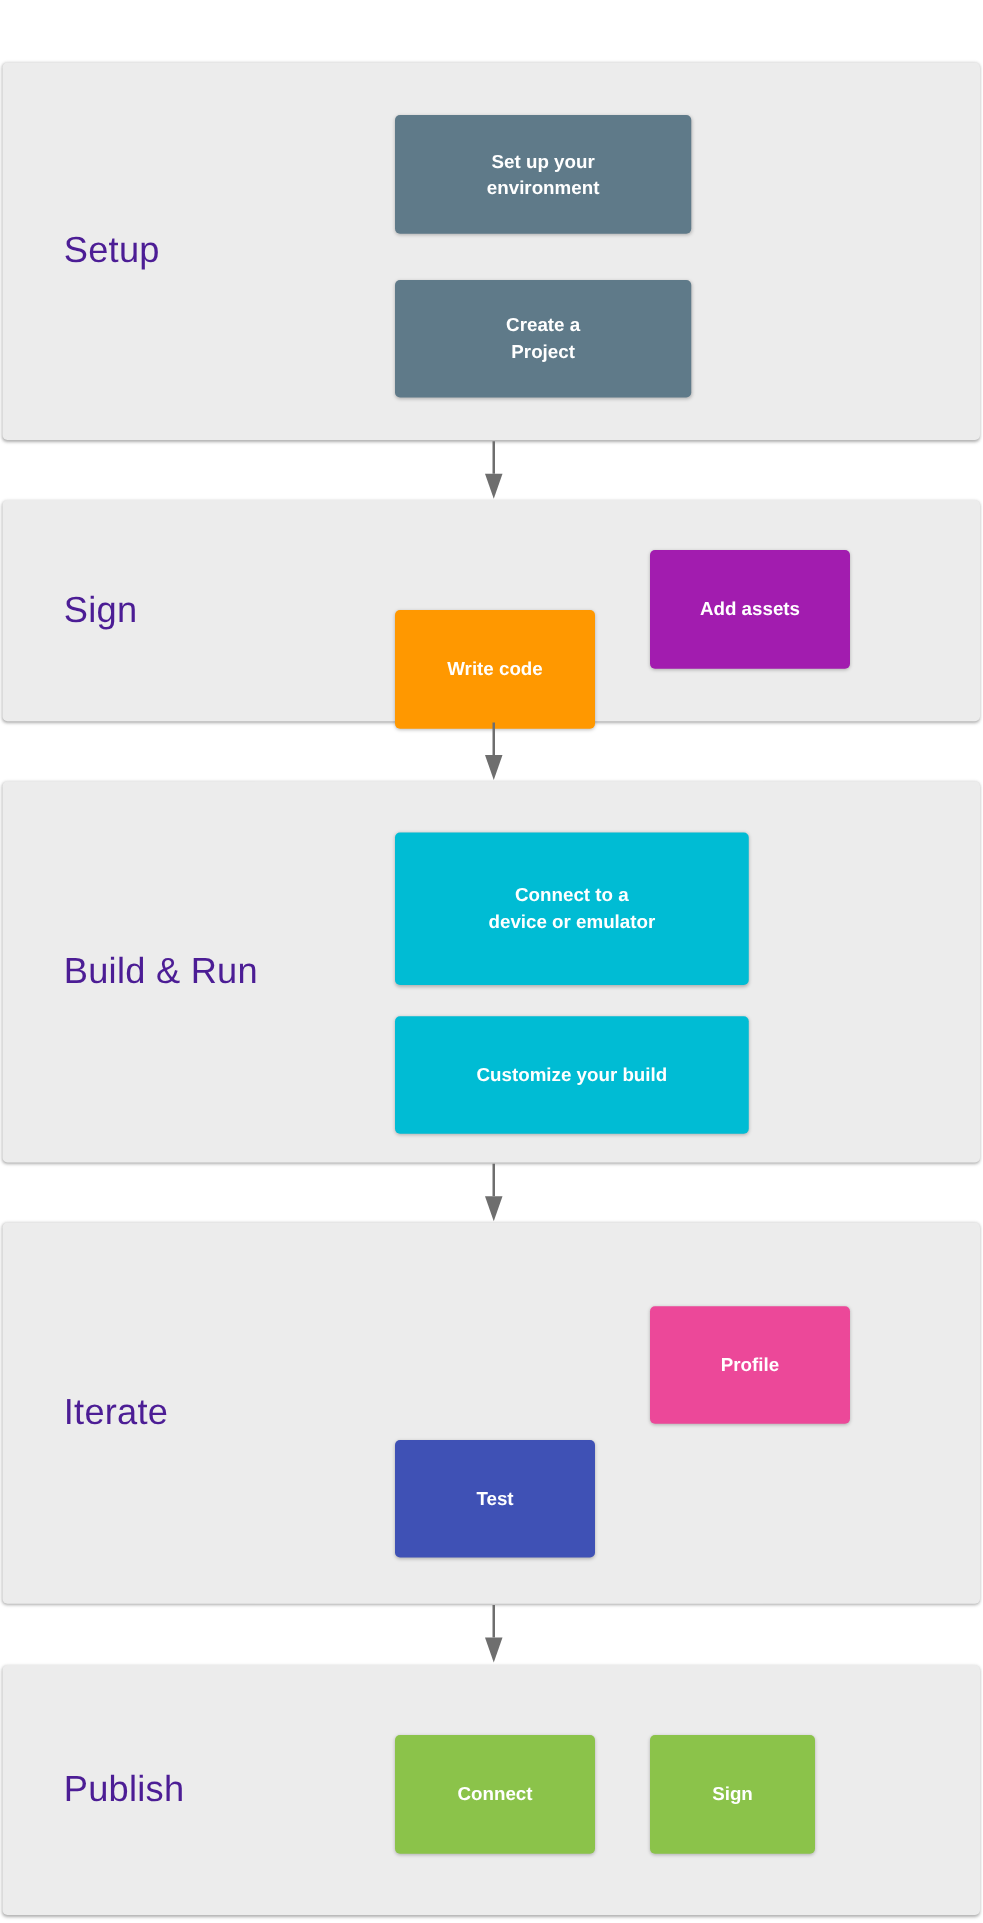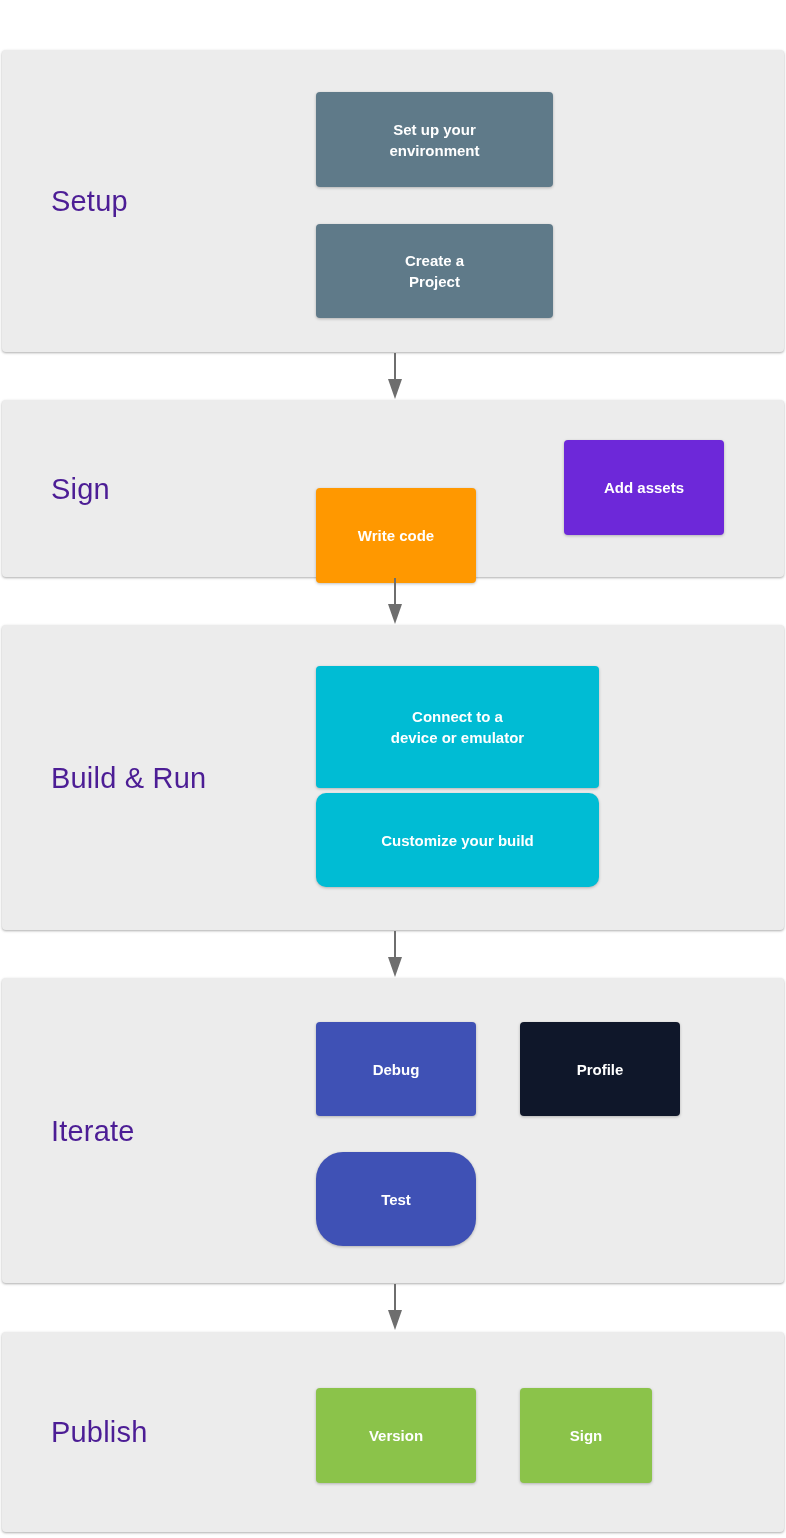--- a/index.html
+++ b/index.html
@@ -56,25 +56,25 @@
     padding:4px 8px;
   }
   
   .btn-env     {left:314px; top:42px;  width:237px; height:95px;}
   .btn-project {left:314px; top:174px; width:237px; height:94px;}
   
   .btn-code    {left:314px; top:40px;  width:160px; height:95px;margin-top:48px;}
   .btn-assets  {left:518px; top:40px;  width:160px; height:95px;}
   
   .btn-connect  {left:314px; top:41px;  width:283px; height:122px;}
-  .btn-custom   {left:314px; top:168px; width:283px; height:94px;border-radius:10px;}
+  .btn-custom   {left:314px; top:188px; width:283px; height:94px;}
   
   .btn-debug   {left:314px; top:44px;  width:160px; height:94px;}
   .btn-profile {left:518px; top:44px;  width:160px; height:94px;}
-  .btn-test    {left:314px; top:174px; width:160px; height:94px;border-radius:27px;}
+  .btn-test    {left:314px; top:174px; width:160px; height:94px;}
   
   .btn-version {left:314px; top:56px;  width:160px; height:95px;}
   .btn-sign    {left:518px; top:56px;  width:132px; height:95px;}
 
   .arrow{
     position:absolute;
     left:387px;
     width:15px;
     height:46px;
   }
@@ -111,21 +111,21 @@
   </div>
 
   <div class="arrow arrow-1">
     <div class="shaft"></div>
     <div class="head"></div>
   </div>
 
   <div class="band band-write">
     <div class="stage-label">Sign</div>
     <div class="btn btn-code" style="background-color: rgb(255, 152, 0);">Write code</div>
-    <div class="btn btn-assets" style="background-color: #6d28d9; margin-left: 44px;">Add assets</div>
+    <div class="btn btn-assets" style="background-color: #a21caf;">Add assets</div>
   </div>
 
   <div class="arrow arrow-2">
     <div class="shaft"></div>
     <div class="head"></div>
   </div>
 
   <div class="band band-build">
     <div class="stage-label">Build &amp; Run</div>
     <div class="btn btn-connect" style="background-color: rgb(0, 188, 212);">Connect to a
@@ -133,29 +133,28 @@
     <div class="btn btn-custom" style="background-color: rgb(0, 188, 212);">Customize your build</div>
   </div>
 
   <div class="arrow arrow-3">
     <div class="shaft"></div>
     <div class="head"></div>
   </div>
 
   <div class="band band-iterate">
     <div class="stage-label">Iterate</div>
-    <div class="btn btn-debug" style="background-color: rgb(63, 81, 181);">Debug</div>
-    <div class="btn btn-profile" style="background-color: #0f172a;">Profile</div>
+    <div class="btn btn-profile" style="background-color: #ec4899; margin-top: 23px;">Profile</div>
     <div class="btn btn-test" style="background-color: rgb(63, 81, 181);">Test</div>
   </div>
 
   <div class="arrow arrow-4">
     <div class="shaft"></div>
     <div class="head"></div>
   </div>
 
   <div class="band band-publish">
     <div class="stage-label">Publish</div>
-    <div class="btn btn-version" style="background-color: rgb(139, 195, 74);">Version</div>
+    <div class="btn btn-version" style="background-color: rgb(139, 195, 74);">Connect</div>
     <div class="btn btn-sign" style="background-color: rgb(139, 195, 74);">Sign</div>
   </div>
 
 </div>
 
 </body></html>

